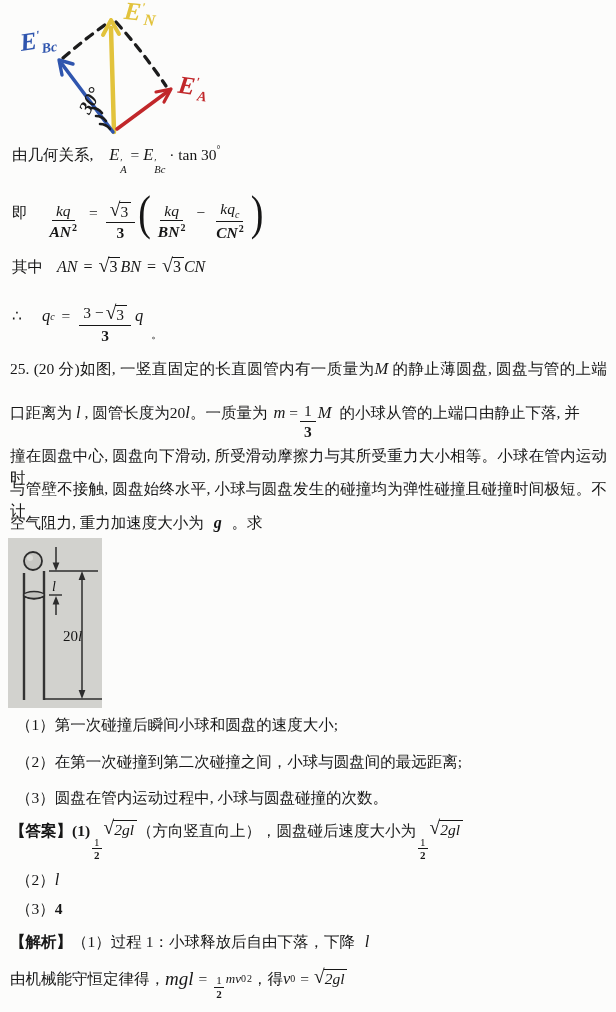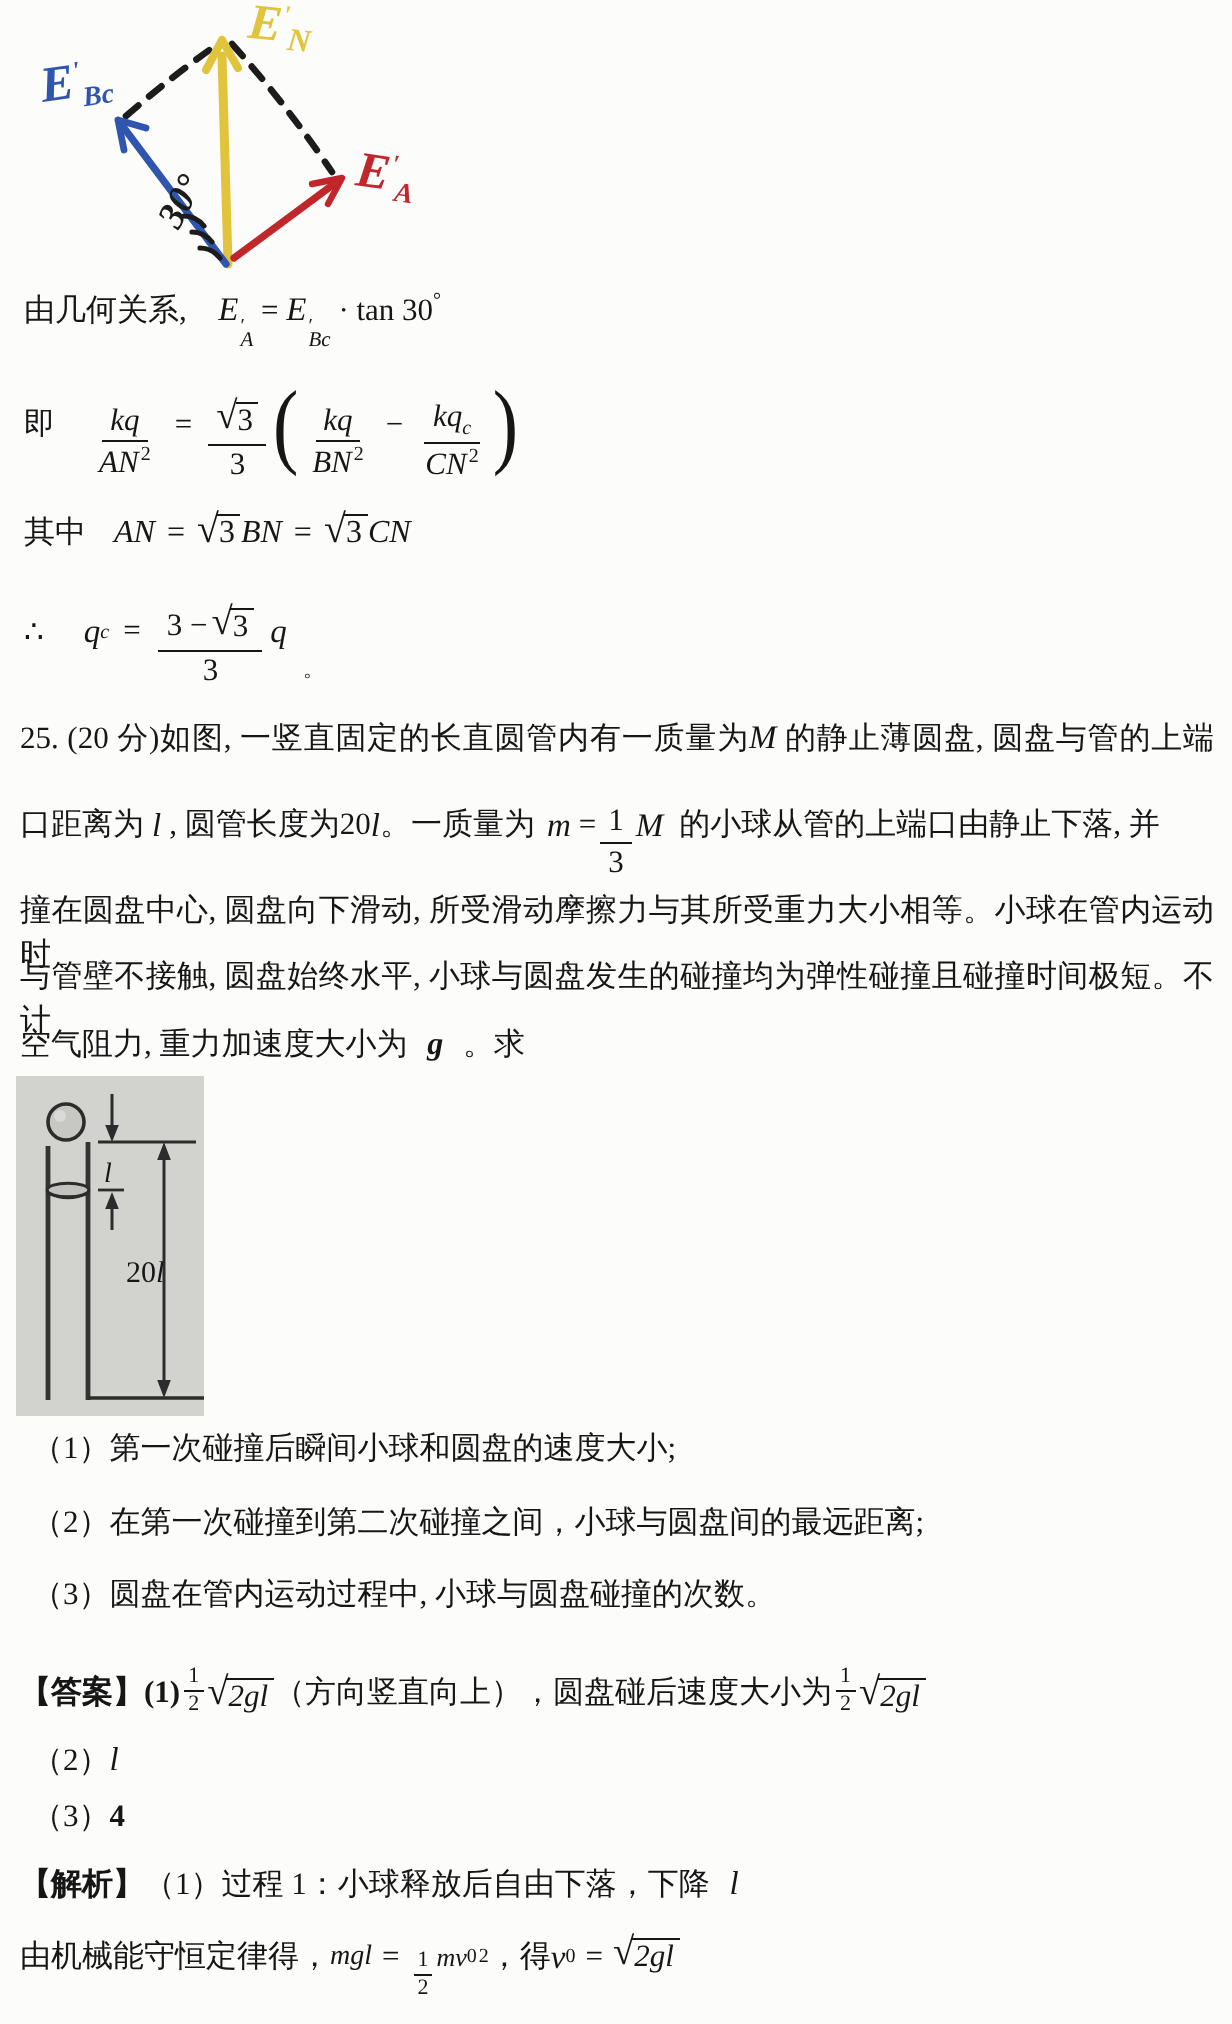--- a/index.html
+++ b/index.html
@@ -11,21 +11,21 @@
     overflow:hidden;
   }
   .abs { position:absolute; }
   .cjk { font-size:15.5px; line-height:1.45; }
   .mi { font-style:italic; font-family:"Liberation Serif","DejaVu Serif",serif; }
   .b { font-weight:bold; }
   .row { display:flex; align-items:center; }
   
   .fr { display:inline-flex; flex-direction:column; align-items:center; text-align:center; vertical-align:middle; margin:0 2px; }
   .fr .n { border-bottom:1.4px solid #161616; padding:0 4px 1px; line-height:1.12;margin-top:16px; }
-  .fr .d { padding:1px 4px 0; line-height:1.12; }
+  .fr .d { padding:1px 4px 0; line-height:1.12;font-weight:bold; }
   .fr.sm { font-size:11px; vertical-align:-4px; }
   .fr.sm .n { padding:0 2px 0; border-bottom-width:1.1px; }
   .fr.sm .d { padding:0 2px 0; }
   
   .sqrt { display:inline-flex; align-items:flex-start; vertical-align:middle; }
   .sqrt .sg { line-height:1; font-size:1.25em; transform:translateY(-2px); }
   .sqrt .rd { border-top:1.4px solid #161616; padding:0 3px 0 1px; margin-left:-1px; line-height:1.15; }
   sup.s2 { font-size:10px; vertical-align:6px; margin-left:1px; }
   sub.sb { font-size:10px; vertical-align:-4px; }
   sup.dg { font-size:10px; vertical-align:7px; }
@@ -222,21 +222,21 @@
   <span>（1）第一次碰撞后瞬间小球和圆盘的速度大小;</span>
 </div>
 <div class="abs cjk" style="left:16px; top:751px;">
   <span>（2）在第一次碰撞到第二次碰撞之间，小球与圆盘间的最远距离;</span>
 </div>
 <div class="abs cjk" style="left:16px; top:787px;">
   <span>（3）圆盘在管内运动过程中, 小球与圆盘碰撞的次数。</span>
 </div>
 
 <div>
-  <div class="abs cjk" style="left:10px; top:820px; width:600px; height:38px; display:flex; align-items:flex-end; white-space:nowrap;">
+  <div class="abs cjk" style="left:10px; top:820px; width:600px; height:38px; display:flex; align-items:flex-start; white-space:nowrap;">
     <span class="b">【答案】</span>
       <span class="b">(1)</span>
       <span class="fr sm">
         <span class="n">1</span>
         <span class="d">2</span>
       </span>
       <span class="sqrt">
         <span class="sg">√</span>
         <span class="rd mi">2gl</span>
       </span>
@@ -258,21 +258,21 @@
   </div>
 </div>
 
 <div>
   <div class="abs cjk" style="left:10px; top:930px;">
     <span class="b">【解析】</span><span>（1）过程 1：小球释放后自由下落，下降</span>
     <span class="mi" style="font-size:16.5px; margin-left:6px;">l</span>
   </div>
   <div class="abs cjk" style="left:10px; top:958px; width:600px; height:42px; display:flex; align-items:center; white-space:nowrap;">
     <span>由机械能守恒定律得，</span>
-    <span class="mi" style="font-size:14px;text-align:right;">mgl</span>
+    <span class="mi" style="font-size:19px;text-align:right;">mgl</span>
     <span style="margin:0 5px;">=</span>
     <span class="fr sm">
         <span class="n">1</span>
         <span class="d">2</span>
       </span>
     <span class="mi" style="font-size:13px;">mv</span>
       <sub class="sb">0</sub>
       <sup class="s2" style="vertical-align:9px;">2</sup>
     <span>，得</span>
     <span class="mi" style="font-size:16.5px;">v</span>

